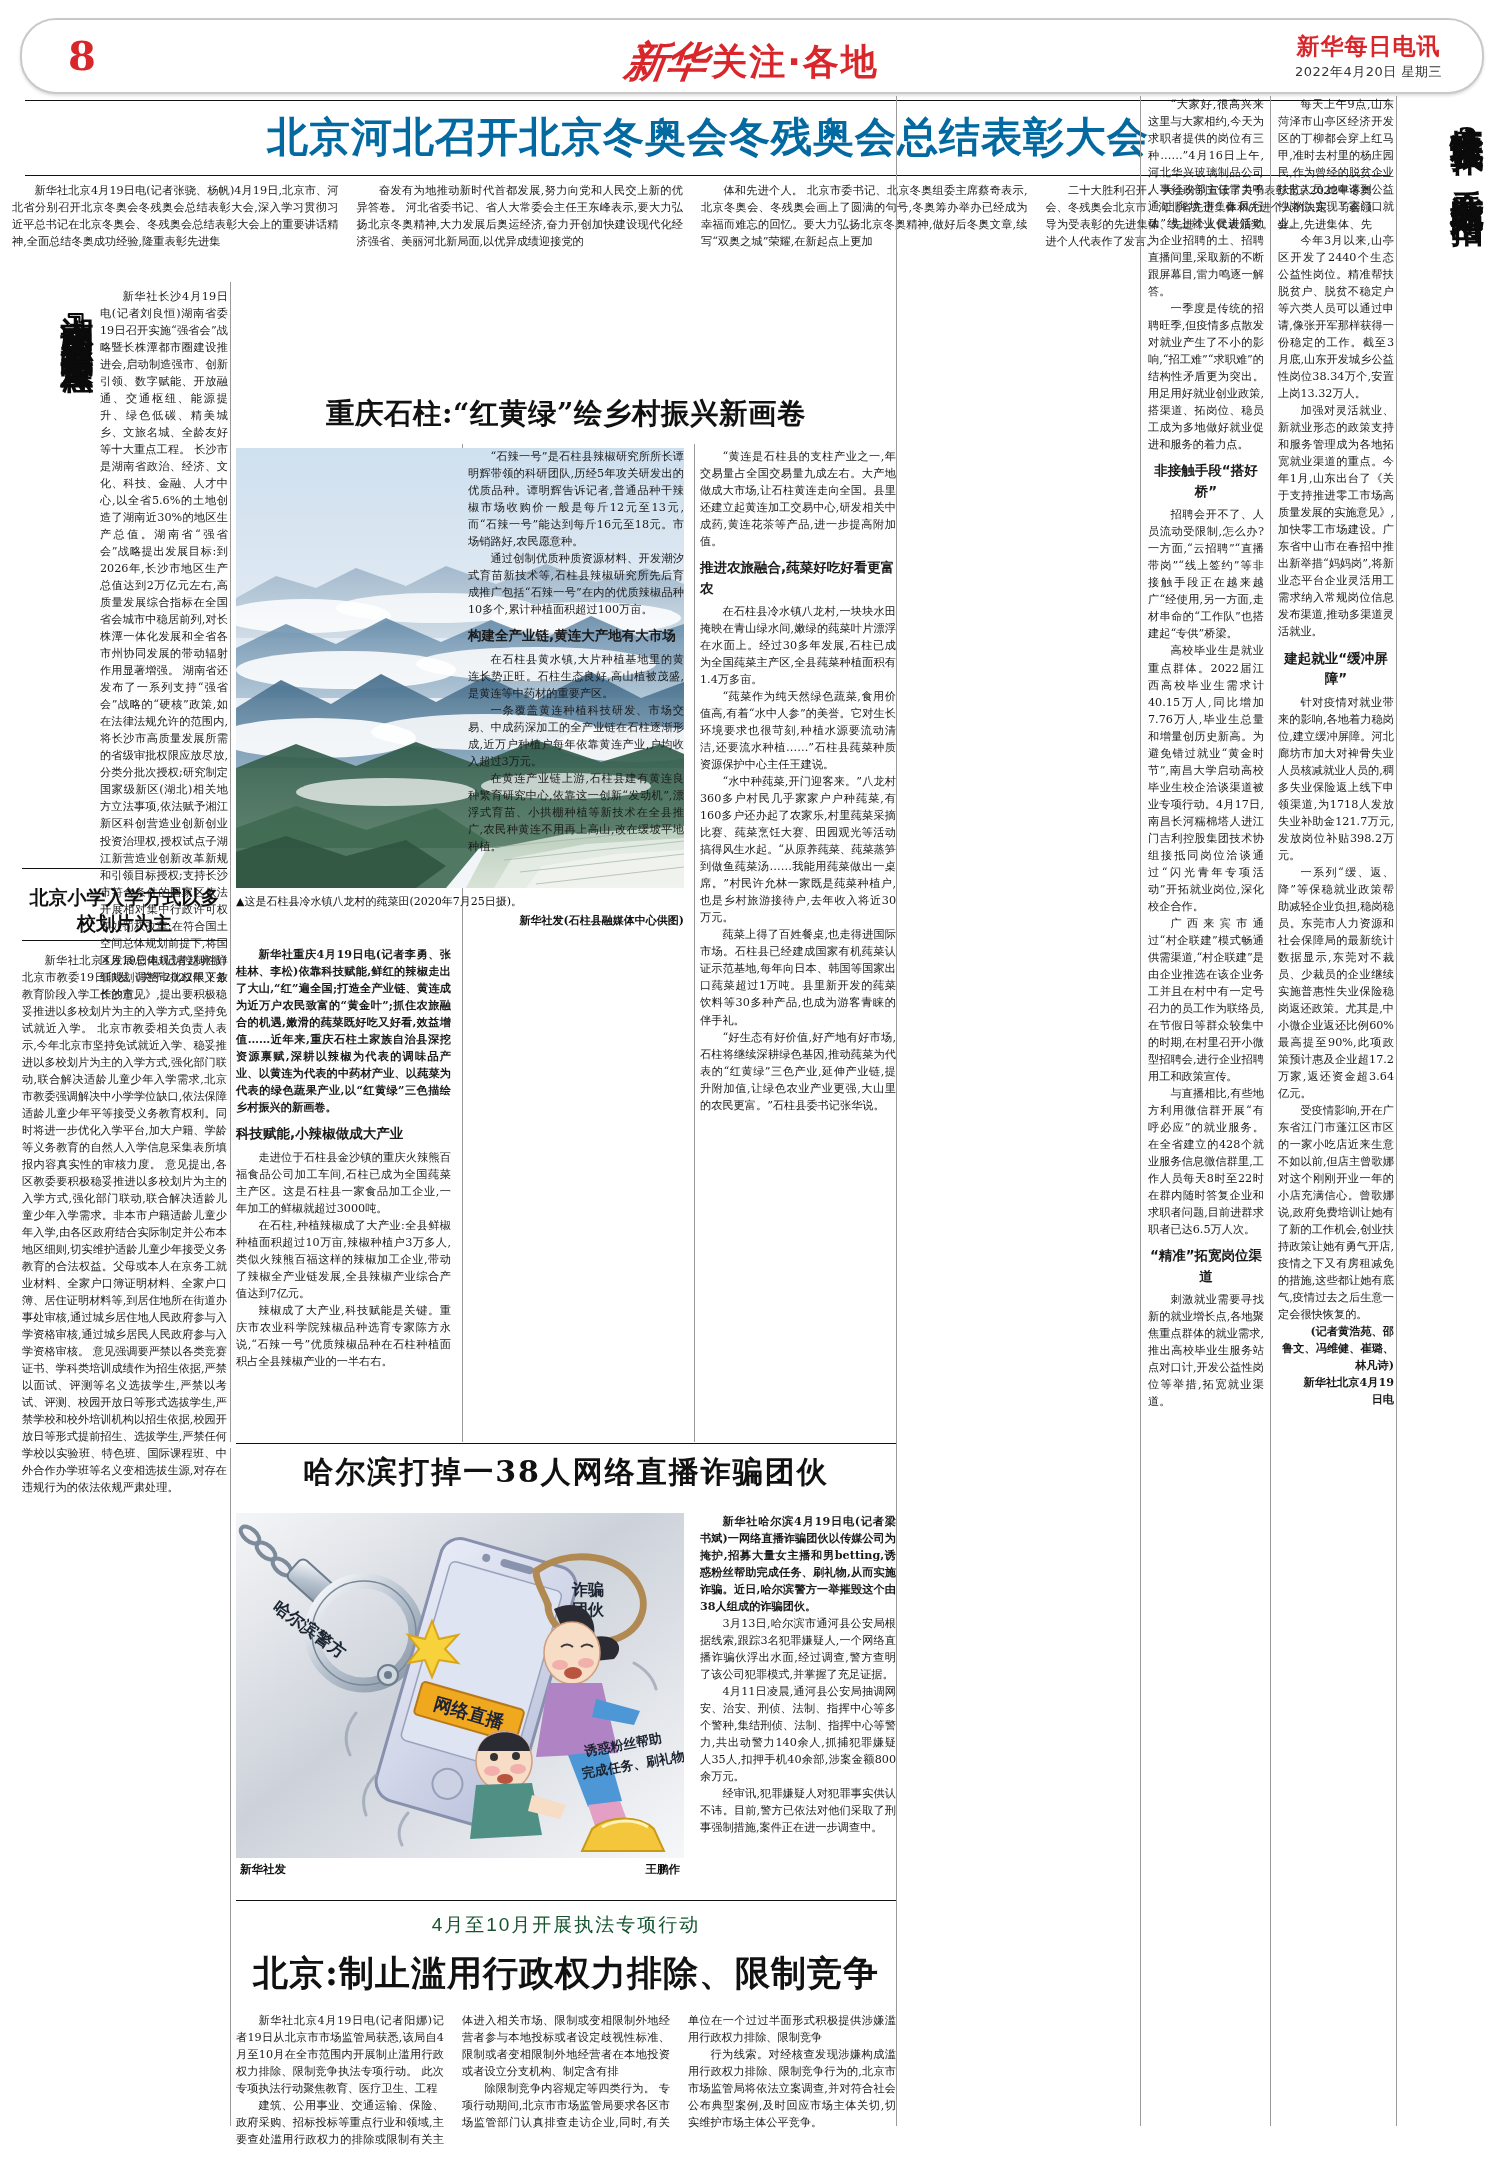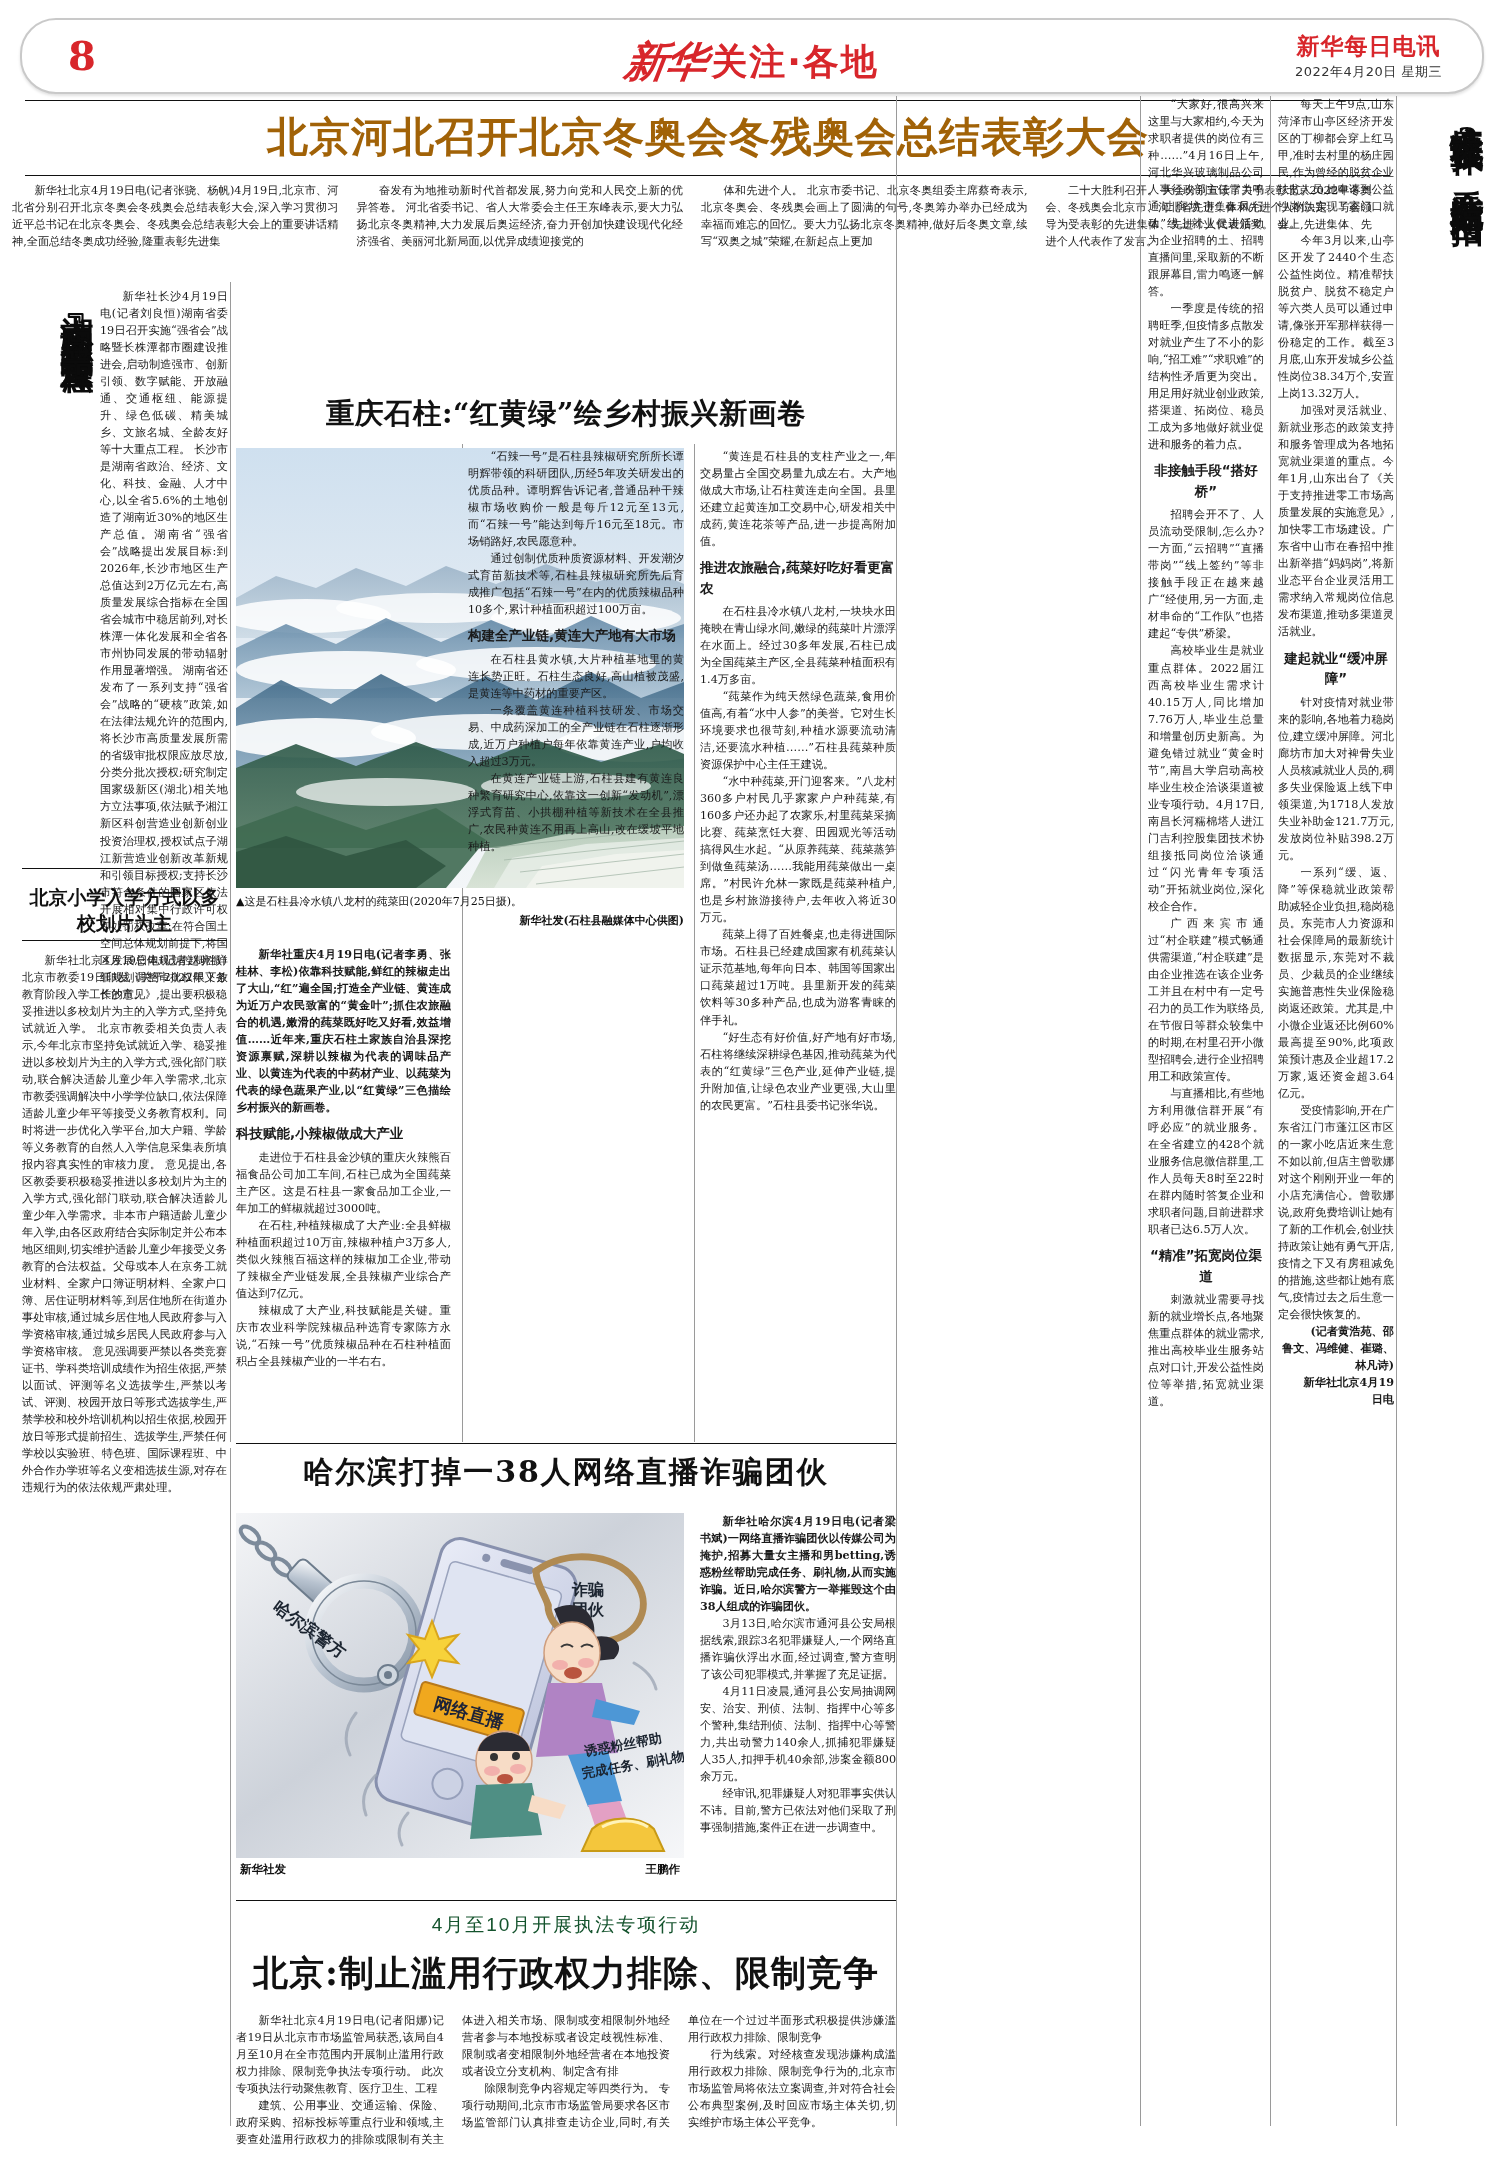--- a/index.html
+++ b/index.html
@@ -75,21 +75,21 @@
   
   .rule-top{
     position:absolute;left:25px;top:100px;width:1365px;height:0;
     border-top:1px solid #111;
   }
   .top-headline{
     position:absolute;left:28px;top:110px;width:1360px;
     text-align:center;
     font-family:"DejaVu Serif","Liberation Serif",serif;
     font-weight:bold;font-size:41px;letter-spacing:1px;
-    color:#a16207;
+    color:#0369a1;
     white-space:nowrap;
   }
   .rule-under-head{
     position:absolute;left:25px;top:175px;width:1365px;height:0;
     border-top:1px solid #111;
   }
   .top-body{
     position:absolute;left:12px;top:182px;width:1360px;height:92px;
     column-count:4;column-gap:18px;column-rule:none;
   }

